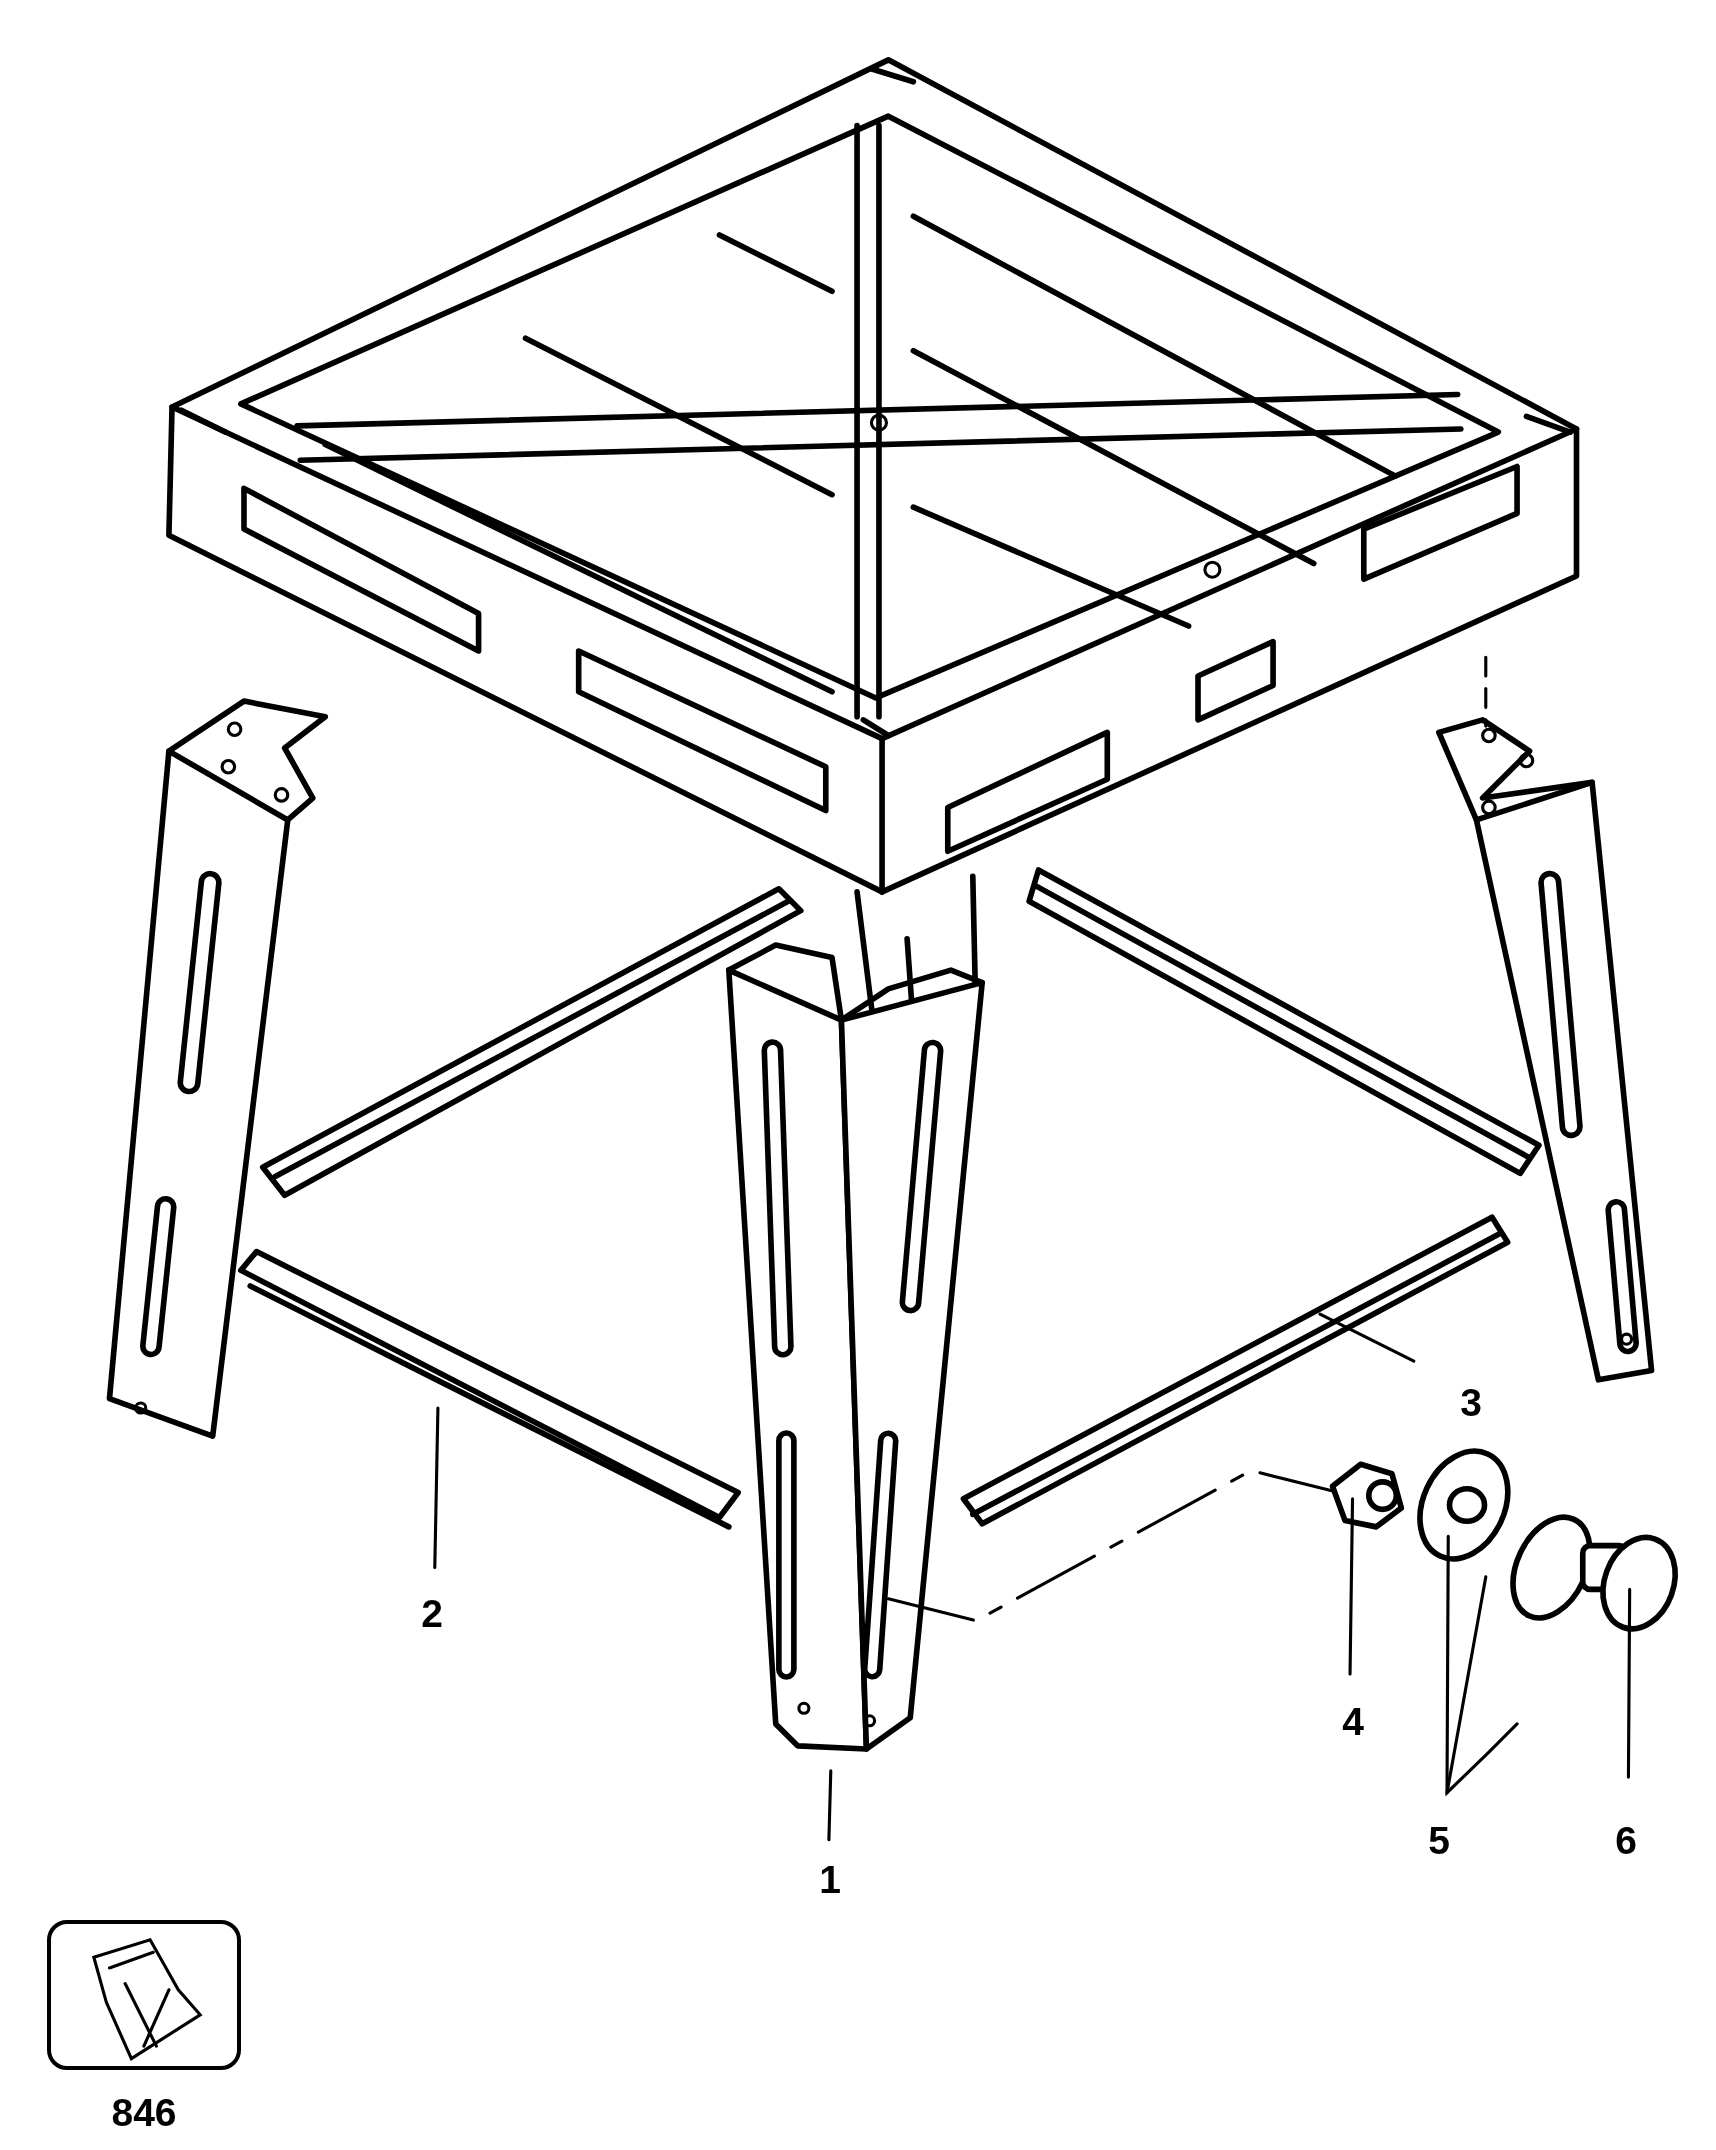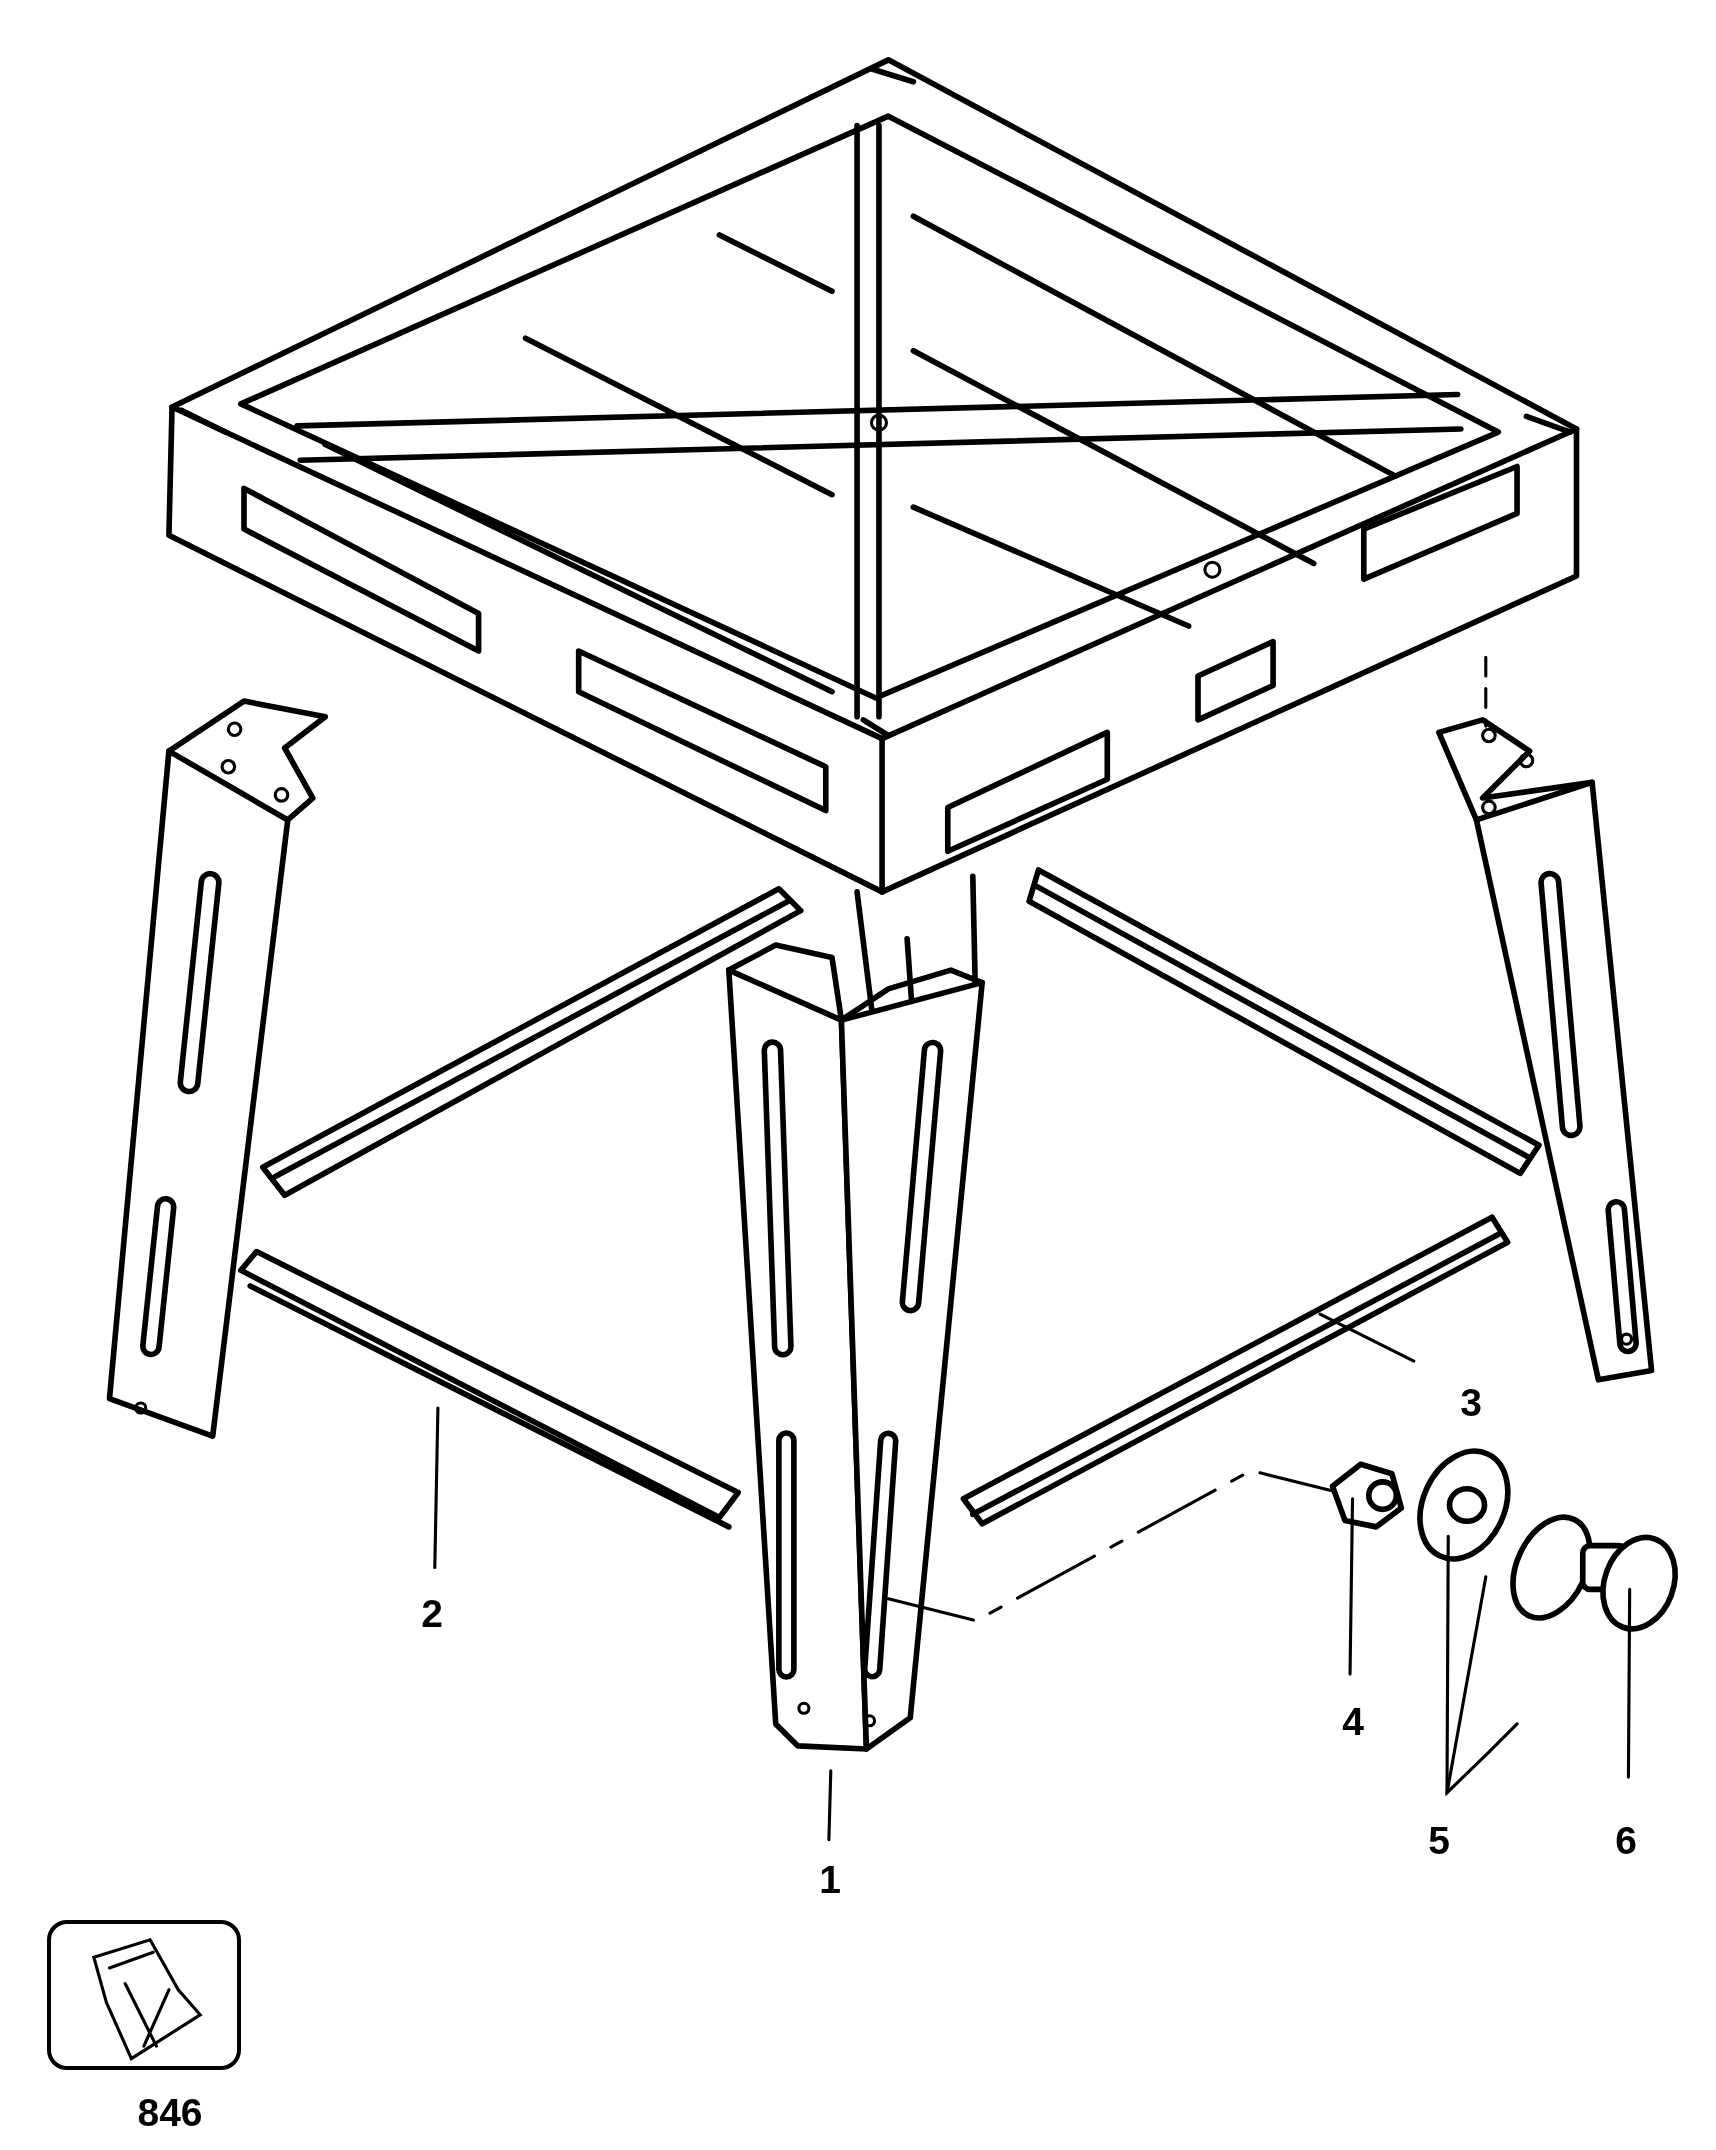--- a/index.html
+++ b/index.html
@@ -7,21 +7,21 @@
          font-family: "Liberation Sans", sans-serif; }
   #drawing { position: absolute; left: 0; top: 0; width: 1716px; height: 2151px; }
   .ln { fill: none; stroke: #000; stroke-width: 9; stroke-linejoin: round; stroke-linecap: round; }
   .thin { fill: none; stroke: #000; stroke-width: 5; stroke-linecap: round; }
   .leader { fill: none; stroke: #000; stroke-width: 5; stroke-linecap: round; }
   .fillw { fill: #fff; stroke: #000; stroke-width: 9; stroke-linejoin: round; }
   .label { position: absolute; font-weight: bold; font-size: 39px; color: #000;
            transform: translate(-50%, -50%); line-height: 1; }
   .kit-box { position: absolute; left: 47px; top: 1920px; width: 194px; height: 150px;
              border: 4.4px solid #000; border-radius: 20px; box-sizing: border-box; }
-  .kit-label { position: absolute; left: 144px; top: 2112px; margin-left: 26px; }
+  .kit-label { position: absolute; left: 144px; top: 2112px; }
 </style>
 </head>
 <body>
 
 <svg id="drawing" viewBox="0 0 2743 3437" xmlns="http://www.w3.org/2000/svg">
 
   <g>
 
     <polygon class="fillw" points="1420,95 2520,685 1410,1180 275,650"></polygon>
 

